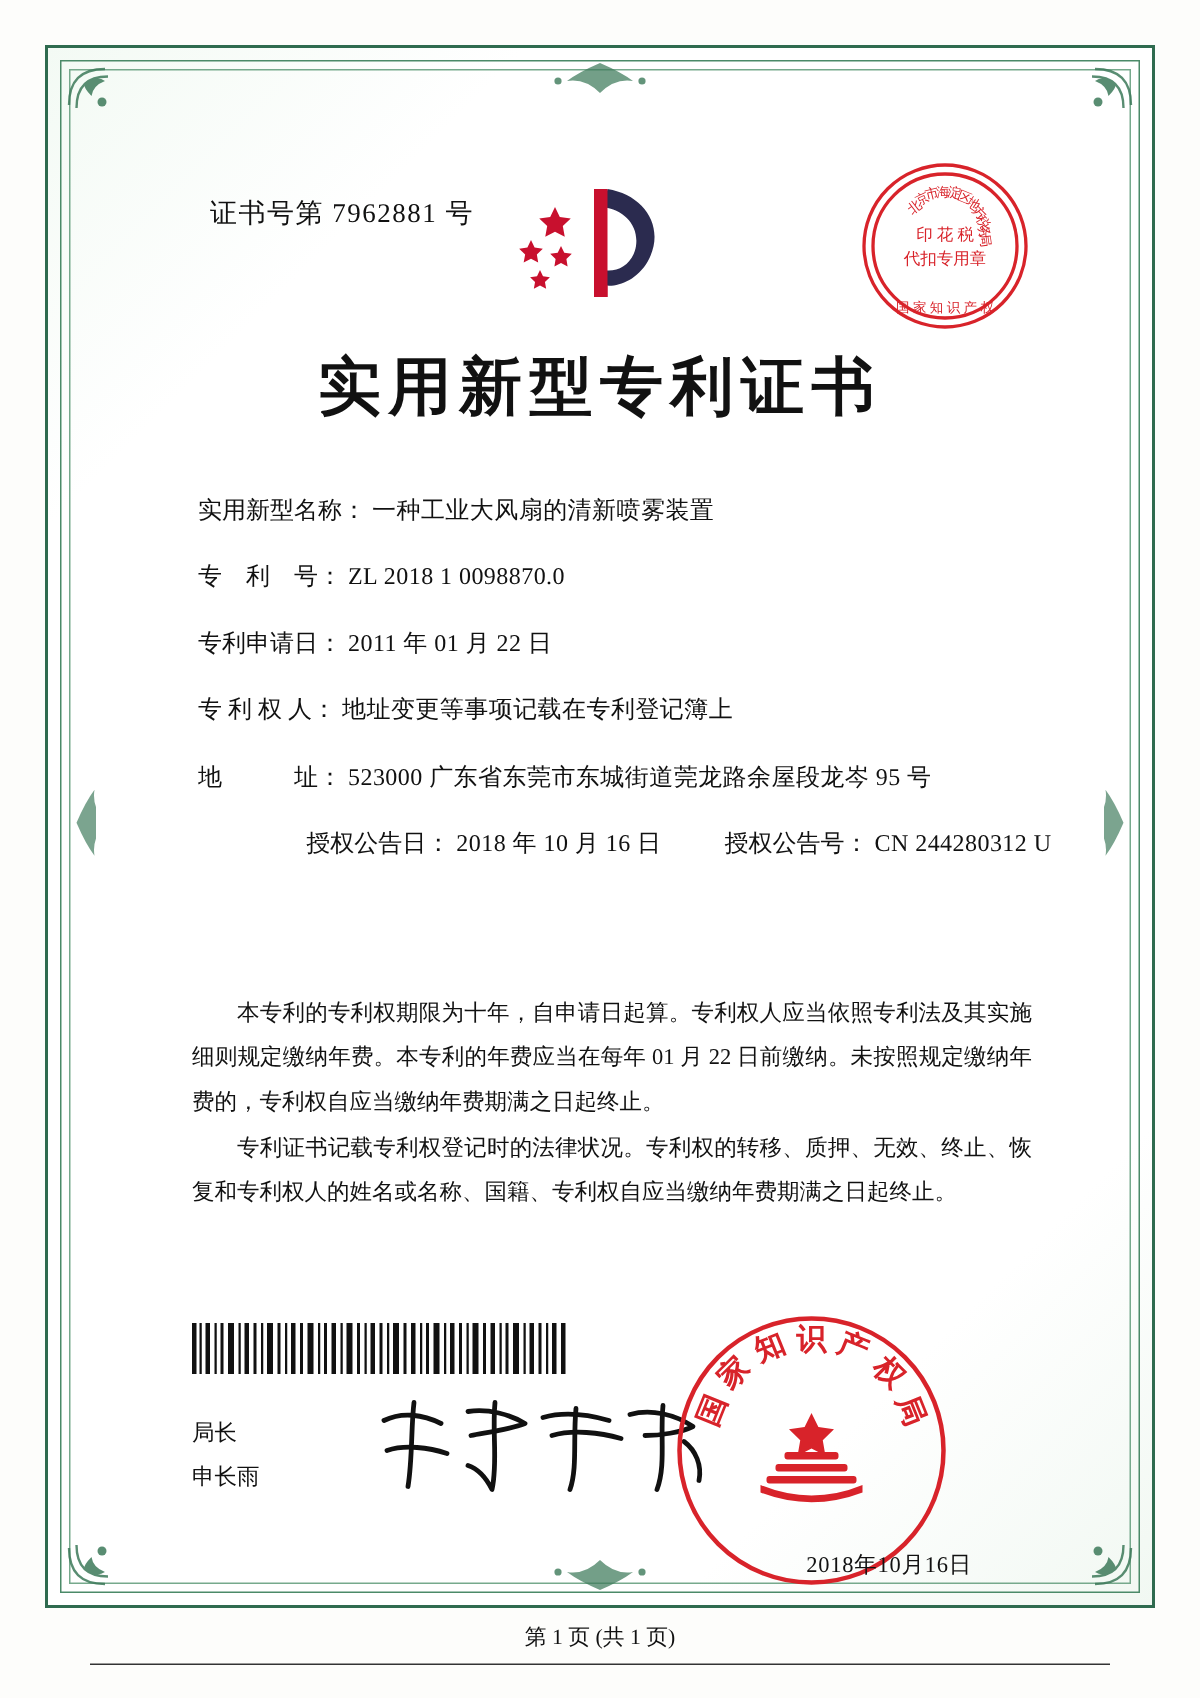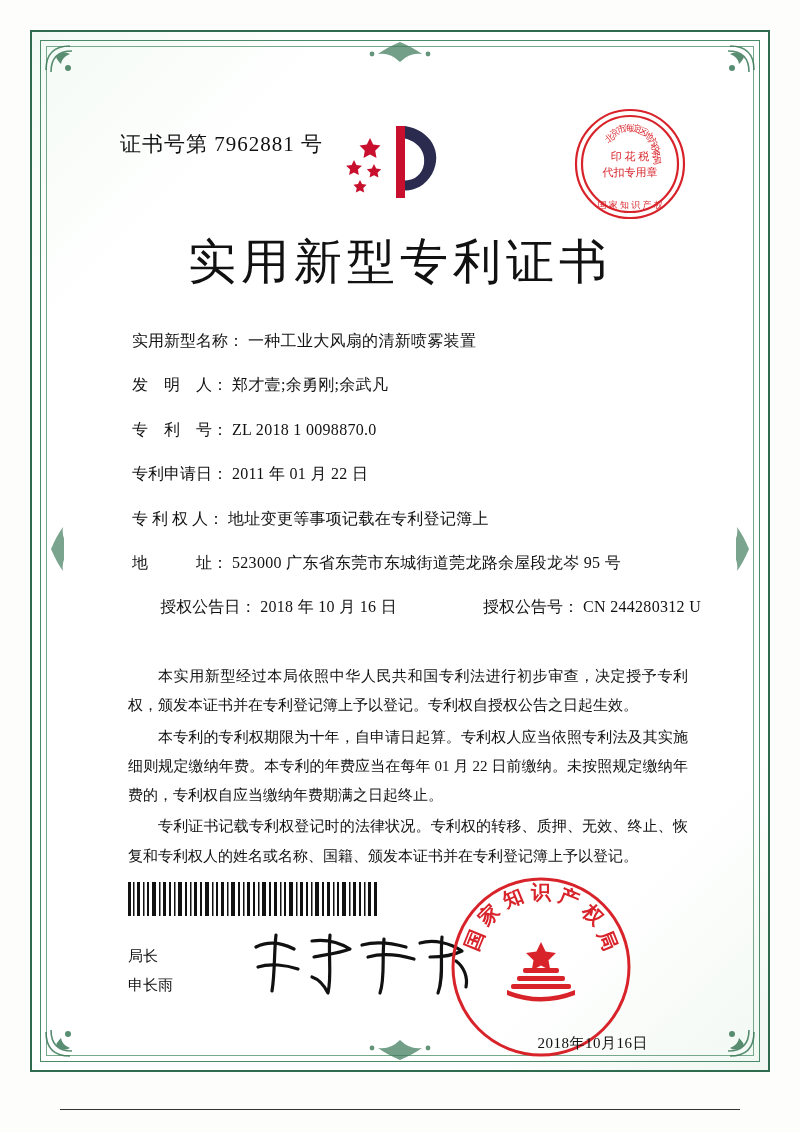--- a/index.html
+++ b/index.html
@@ -72,23 +72,23 @@
 
   .content {
     position: absolute;
     left: 60px;
     right: 60px;
     top: 50px;
     bottom: 40px;
   }
   .cert-no {
     position: absolute;
-    left: 28px;
+    left: 48px;
     top: 48px;
-    font-size: 21px;
+    font-size: 18px;
     letter-spacing: 1px;
     color: #111;
   }
   .logo {
     position: absolute;
     left: 50%;
     top: 36px;
     transform: translateX(-50%);
     width: 180px;
     height: 90px;
@@ -99,22 +99,22 @@
     top: 22px;
     width: 120px;
     height: 120px;
   }
   .title {
     position: absolute;
     left: 0;
     right: 0;
     top: 148px;
     text-align: center;
-    font-size: 48px;
-    font-weight: normal;
+    font-size: 42px;
+    font-weight: bold;
     letter-spacing: 5px;
     color: #111;
     font-family: "Liberation Serif", "DejaVu Serif", serif;
   }
   .fields {
     position: absolute;
     left: 40px;
     right: 7px;
     top: 248px;
     font-size: 16px;
@@ -131,21 +131,21 @@
     flex: 0 0 auto;
   }
   .field-value {
     margin-left: 4px;
     letter-spacing: .3px;
   }
   .field-row.two-col {
     justify-content: flex-end;
   }
   .right-part {
-    margin-left: 86px;
+    margin-left: 42px;
     display: flex;
     align-items: baseline;
   }
   .paragraphs {
     position: absolute;
     left: 36px;
     right: 20px;
     top: 580px;
     font-size: 15px;
     line-height: 1.95;
@@ -346,24 +346,20 @@
       </div>
 
       <div class="title">实用新型专利证书</div>
 
       <div class="fields">
         <div class="field-row">
           <span class="field-label">实用新型名称：</span>
           <span class="field-value">一种工业大风扇的清新喷雾装置</span>
         </div>
         <div class="field-row">
-          <span class="field-label">发　明　人：</span>
-          <span class="field-value">郑才壹;余勇刚;余武凡</span>
-        </div>
-        <div class="field-row">
           <span class="field-label">专　利　号：</span>
           <span class="field-value">ZL 2018 1 0098870.0</span>
         </div>
         <div class="field-row">
           <span class="field-label">专利申请日：</span>
           <span class="field-value">2011 年 01 月 22 日</span>
         </div>
         <div class="field-row">
           <span class="field-label">专 利 权 人：</span>
           <span class="field-value">地址变更等事项记载在专利登记簿上</span>
@@ -376,23 +372,22 @@
           <span class="field-label">授权公告日：</span>
           <span class="field-value">2018 年 10 月 16 日</span>
           <span class="right-part">
             <span class="field-label">授权公告号：</span>
             <span class="field-value">CN 244280312 U</span>
           </span>
         </div>
       </div>
 
       <div class="paragraphs">
-        <p>本实用新型经过本局依照中华人民共和国专利法进行初步审查，决定授予专利权，颁发本证书并在专利登记簿上予以登记。专利权自授权公告之日起生效。</p>
         <p>本专利的专利权期限为十年，自申请日起算。专利权人应当依照专利法及其实施细则规定缴纳年费。本专利的年费应当在每年 01 月 22 日前缴纳。未按照规定缴纳年费的，专利权自应当缴纳年费期满之日起终止。</p>
-        <p>专利证书记载专利权登记时的法律状况。专利权的转移、质押、无效、终止、恢复和专利权人的姓名或名称、国籍、颁发本证书并在专利登记簿上予以登记。</p>
+        <p>专利证书记载专利权登记时的法律状况。专利权的转移、质押、无效、终止、恢复和专利权人的姓名或名称、国籍、专利权自应当缴纳年费期满之日起终止。</p>
       </div>
 
       <div class="barcode">
         <svg viewBox="0 0 250 34" width="250" height="34" preserveAspectRatio="none">
           <g fill="#111">
             <rect x="0" y="0" width="3" height="34"></rect>
             <rect x="5" y="0" width="1.5" height="34"></rect>
             <rect x="9" y="0" width="3" height="34"></rect>
             <rect x="15" y="0" width="1.5" height="34"></rect>
             <rect x="19" y="0" width="2" height="34"></rect>
@@ -488,16 +483,17 @@
               <rect x="-24" y="0" width="48" height="5" rx="2"></rect>
               <rect x="-18" y="-8" width="36" height="5" rx="2"></rect>
               <path d="M-34 14 q 34 14 68 0 l 0 5 q -34 13 -68 0z"></path>
             </g>
           </g>
         </svg>
       </div>
 
       <div class="seal-date">2018年10月16日</div>
 
+      <div class="page-no">第 1 页 (共 1 页)</div>
     </div>
   </div>
   <div class="bottom-line"></div>
 </div>
 
 </body></html>

